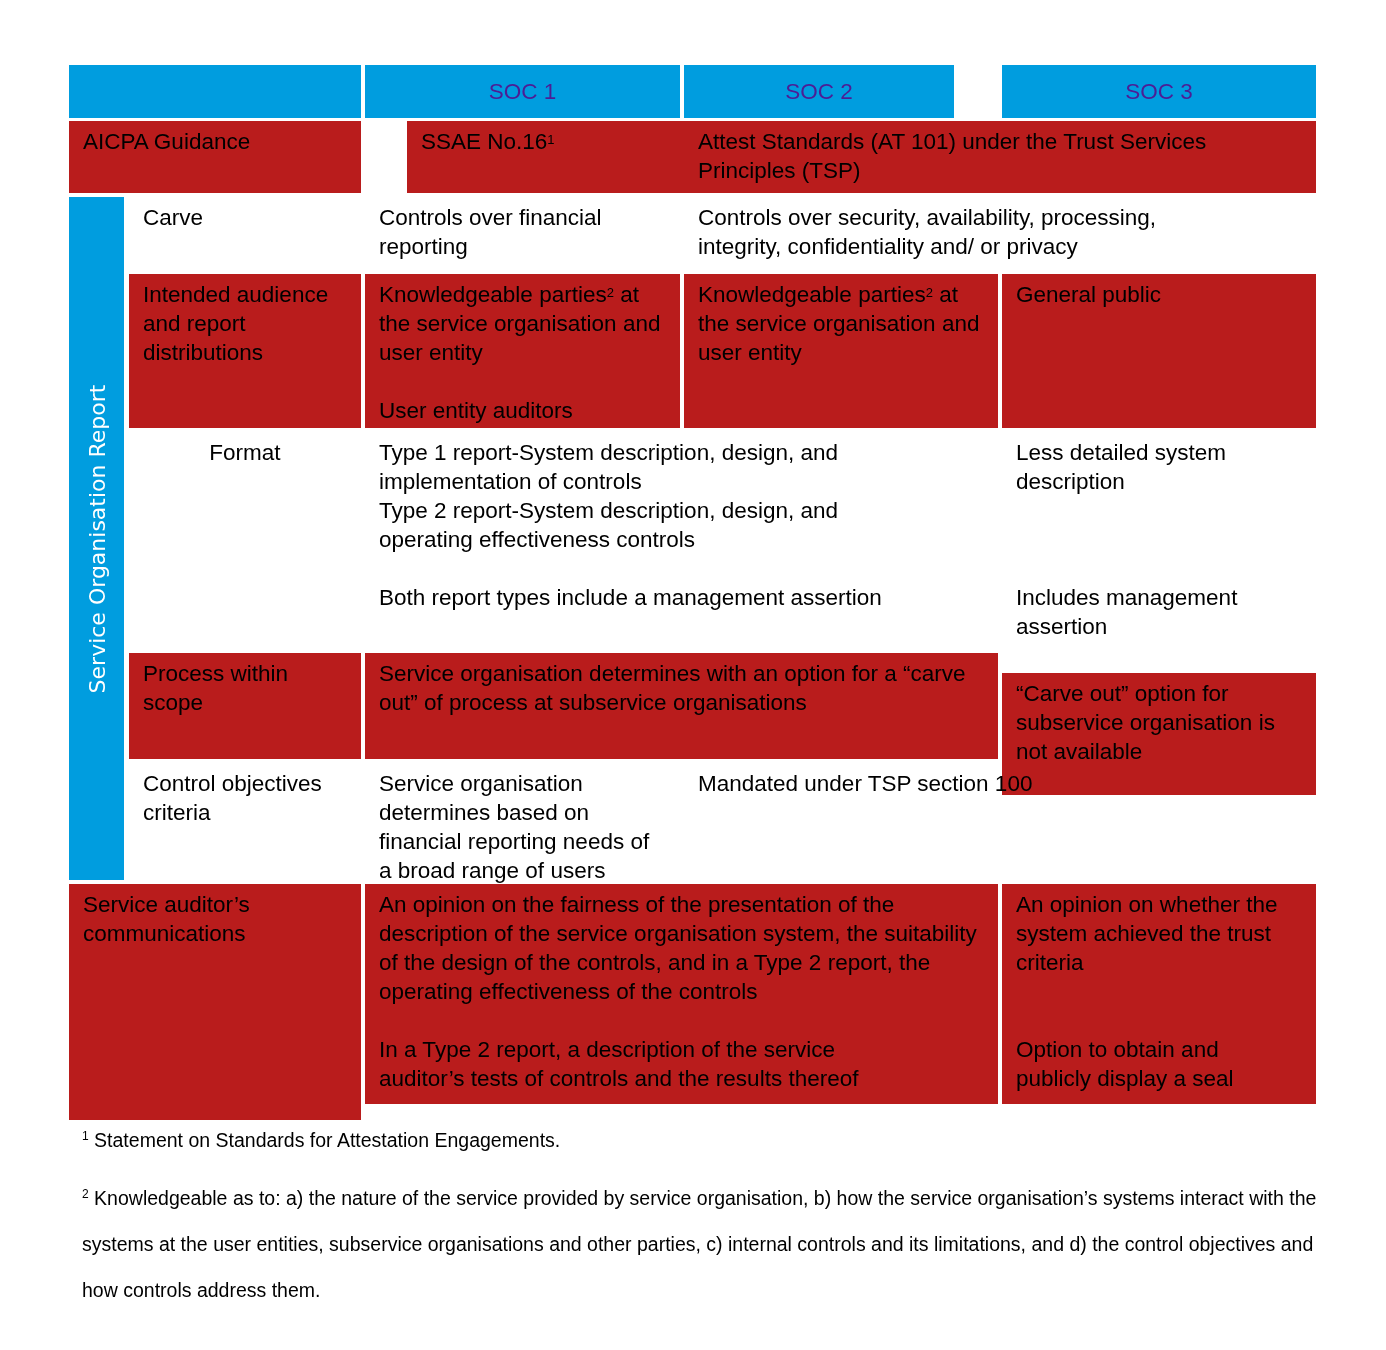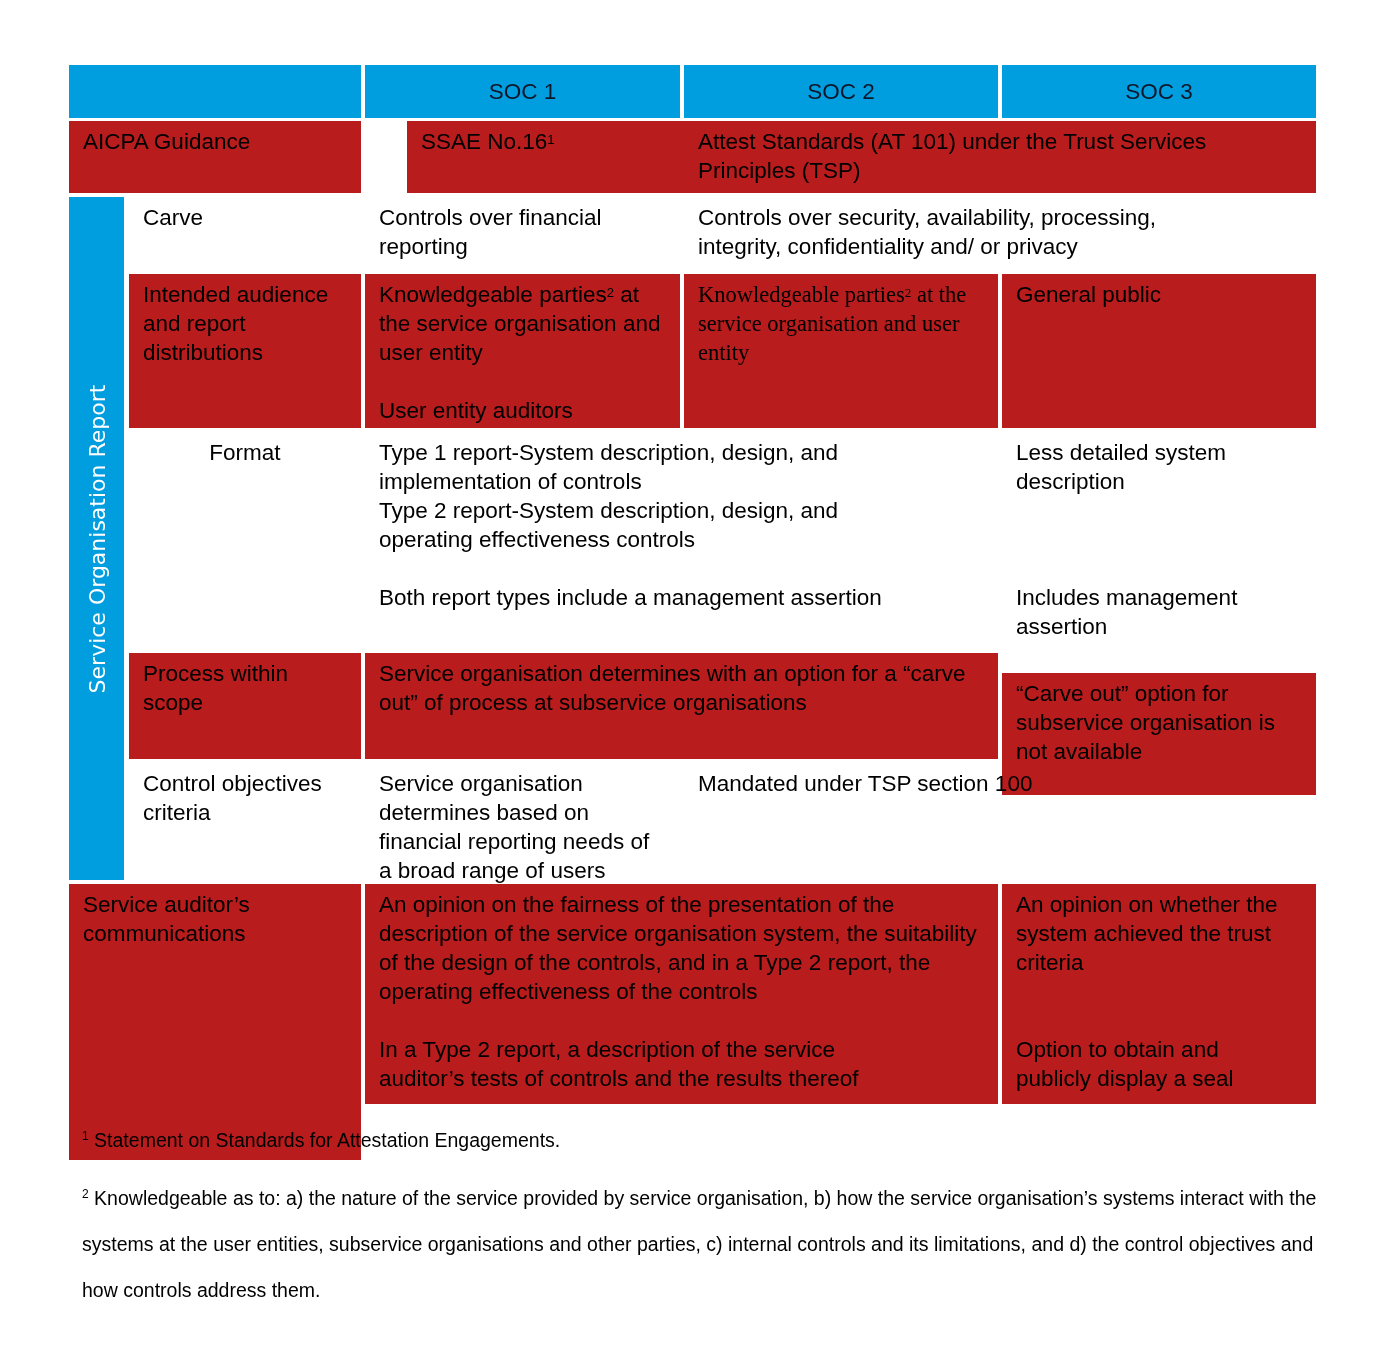--- a/index.html
+++ b/index.html
@@ -1,56 +1,56 @@
 <!DOCTYPE html>
 <html><head>
 <meta charset="utf-8">
 <style>
   html, body { margin:0; padding:0; background:#ffffff; }
   body { width:1386px; height:1350px; position:relative; overflow:hidden;
          font-family:"Liberation Sans", sans-serif; color:#000; }
   .cell { position:absolute; box-sizing:border-box; font-size:22.5px; line-height:29px; padding:6px 14px 0 14px; }
   .g { background:#b91c1c; }
-  .hdr { position:absolute; box-sizing:border-box; background:#009ddf; color:#0f172a; font-size:22.5px;
+  .hdr { position:absolute; box-sizing:border-box; background:#009ddf; color:#4c1d95; font-size:22.5px;
          display:flex; align-items:center; justify-content:center; }
   .vbar { position:absolute; left:69px; top:197px; width:55px; height:683px; background:#009ddf; }
   .vlabel { position:absolute; left:50%; top:50%; transform:translate(-50%,-50%) rotate(-90deg);
             white-space:nowrap; color:#fff; font-family:"DejaVu Sans", sans-serif; font-size:22px; }
   .gap { display:block; height:29px; }
   sup { font-size:13px; vertical-align:top; position:relative; top:-2px; }
   .fn { position:absolute; left:82px; font-size:19.5px; line-height:24px; width:1240px; }
   .fn sup { font-size:12px; top:-4px; }
 </style>
 </head>
 <body>
 
 <div class="hdr" style="left:69px;top:65px;width:292px;height:53px;"></div>
 <div class="hdr" style="left:365px;top:65px;width:315px;height:53px;">SOC 1</div>
-<div class="hdr" style="left:684px;top:65px;width:314px;height:53px;">SOC 2</div>
+<div class="hdr" style="left:684px;top:65px;width:270px;height:53px;">SOC 2</div>
 <div class="hdr" style="left:1002px;top:65px;width:314px;height:53px;">SOC 3</div>
 
 <div class="cell g" style="left:69px;top:121px;width:292px;height:72px;">AICPA Guidance</div>
 <div class="cell g" style="left:365px;top:121px;width:315px;height:72px;margin-left:42px;"><span>SSAE No.16</span><sup>1</sup></div>
 <div class="cell g" style="left:684px;top:121px;width:632px;height:72px;padding-right:40px;">Attest Standards (AT 101) under the Trust Services Principles (TSP)</div>
 
 <div class="vbar">
   <div class="vlabel">Service Organisation Report</div>
 </div>
 
 <div class="cell" style="left:129px;top:197px;width:232px;height:73px;">Carve</div>
 <div class="cell" style="left:365px;top:197px;width:315px;height:73px;padding-right:40px;">Controls over financial reporting</div>
 <div class="cell" style="left:684px;top:197px;width:632px;height:73px;padding-right:90px;">Controls over security, availability, processing, integrity, confidentiality and/ or privacy</div>
 
 <div class="cell g" style="left:129px;top:274px;width:232px;height:154px;">Intended audience and report distributions</div>
 <div class="cell g" style="left:365px;top:274px;width:315px;height:154px;">
   <span>Knowledgeable parties</span><sup>2</sup><span> at the service organisation and user entity</span>
   <span class="gap"></span>
   <span>User entity auditors</span>
 </div>
-<div class="cell g" style="left:684px;top:274px;width:314px;height:154px;font-family:Liberation Serif, serif;">
+<div class="cell g" style="left:684px;top:274px;width:314px;height:154px;">
   <span>Knowledgeable parties</span><sup>2</sup><span> at the service organisation and user entity</span>
 </div>
 <div class="cell g" style="left:1002px;top:274px;width:314px;height:154px;">General public</div>
 
 <div class="cell" style="left:129px;top:432px;width:232px;height:217px;text-align:center;">Format</div>
 <div class="cell" style="left:365px;top:432px;width:633px;height:217px;padding-right:90px;">
   <div>Type 1 report-System description, design, and implementation of controls</div>
   <div>Type 2 report-System description, design, and operating effectiveness controls</div>
   <span class="gap"></span>
   <div>Both report types include a management assertion</div>
@@ -64,21 +64,21 @@
 </div>
 
 <div class="cell g" style="left:129px;top:653px;width:232px;height:106px;padding-right:40px;">Process within scope</div>
 <div class="cell g" style="left:365px;top:653px;width:633px;height:106px;">Service organisation determines with an option for a “carve out” of process at subservice organisations</div>
 <div class="cell g" style="left:1002px;top:653px;width:314px;height:122px;margin-top:20px;">“Carve out” option for subservice organisation is not available</div>
 
 <div class="cell" style="left:129px;top:763px;width:232px;height:117px;">Control objectives criteria</div>
 <div class="cell" style="left:365px;top:763px;width:315px;height:117px;padding-right:20px;">Service organisation determines based on financial reporting needs of a broad range of users</div>
 <div class="cell" style="left:684px;top:763px;width:632px;height:117px;">Mandated under TSP section 100</div>
 
-<div class="cell g" style="left:69px;top:884px;width:292px;height:276px;padding-right:60px;">Service auditor’s communications</div>
+<div class="cell g" style="left:69px;top:884px;width:292px;height:236px;padding-right:60px;">Service auditor’s communications</div>
 <div class="cell g" style="left:365px;top:884px;width:633px;height:220px;">
   <div>An opinion on the fairness of the presentation of the description of the service organisation system, the suitability of the design of the controls, and in a Type 2 report, the operating effectiveness of the controls</div>
   <span class="gap"></span>
   <div style="padding-right:80px;">In a Type 2 report, a description of the service auditor’s tests of controls and the results thereof</div>
 </div>
 <div class="cell g" style="left:1002px;top:884px;width:314px;height:220px;padding-right:20px;">
   <div>An opinion on whether the system achieved the trust criteria</div>
   <span class="gap"></span>
     <span class="gap"></span>
   <div>Option to obtain and publicly display a seal</div>

